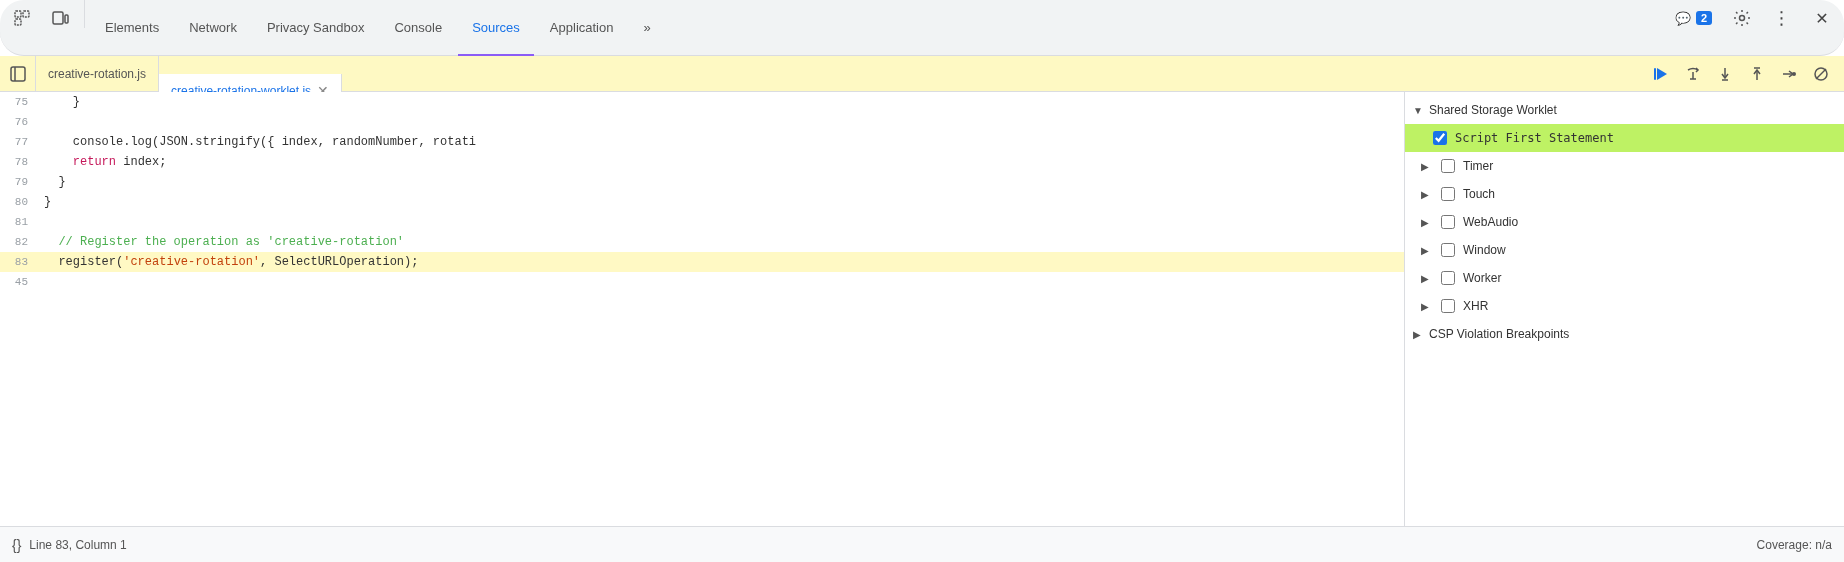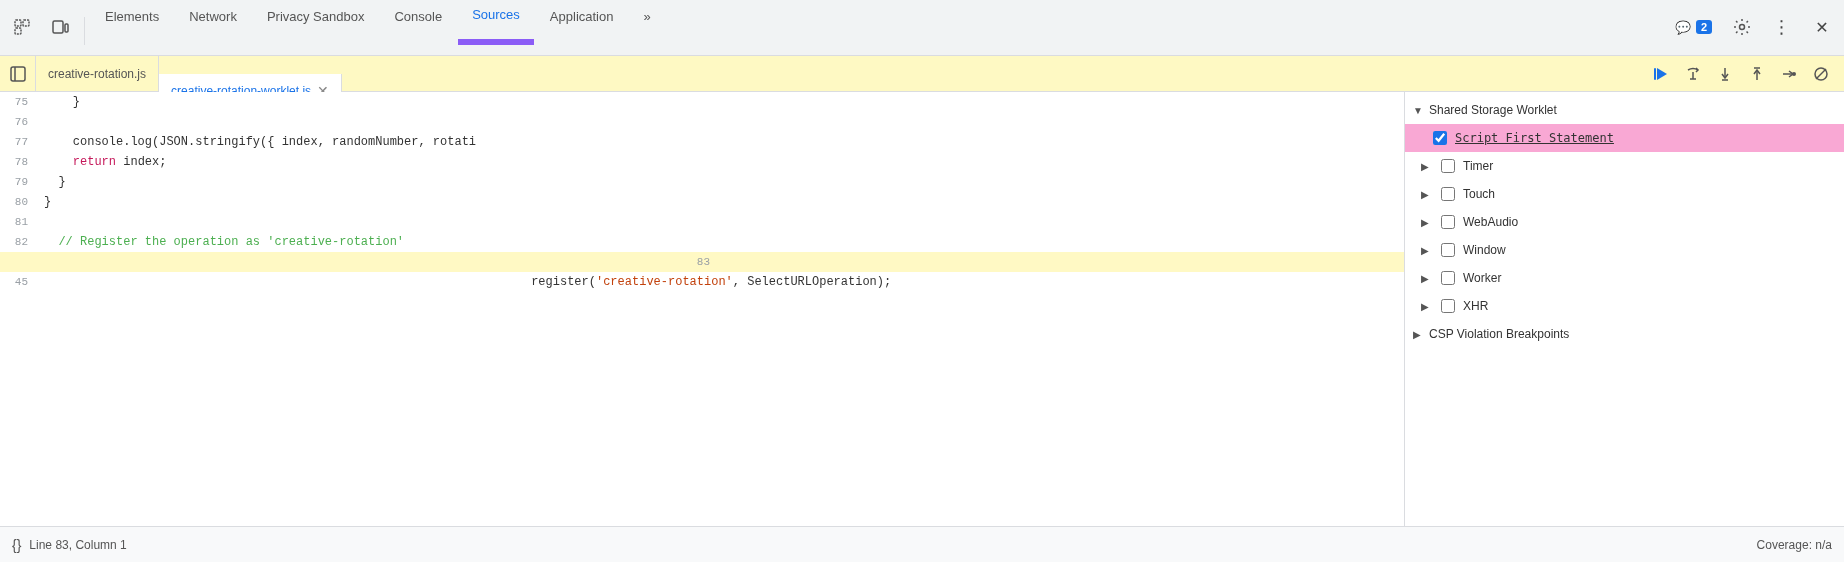--- a/index.html
+++ b/index.html
@@ -8,26 +8,27 @@
       background: #ffffff;
       width: 1844px;
       height: 562px;
       overflow: hidden;
       font-size: 13px;
     }
 
     
     .devtools-toolbar {
       display: flex;
-      align-items: flex-end;
+      align-items: flex-start;
       height: 56px;
       border-bottom: 1px solid #dadce0;
       background: #f1f3f4;
-      padding: 10px 4px;
+      padding: 0 4px;
       gap: 2px;
+      border-radius: 24px;
     }
 
     .toolbar-icon-btn {
       display: flex;
       align-items: center;
       justify-content: center;
       width: 36px;
       height: 36px;
       border-radius: 4px;
       cursor: pointer;
@@ -51,21 +52,21 @@
       padding: 0 14px;
       cursor: pointer;
       font-size: 13px;
       color: #555;
       border-bottom: 2px solid transparent;
       white-space: nowrap;
       position: relative;
     }
     .tab-item.active {
       color: #1a73e8;
-      border-bottom: 6px solid #8b5cf6;
+      border-bottom: 2px solid #8b5cf6;
     }
 
     .toolbar-right {
       margin-left: auto;
       display: flex;
       align-items: center;
       gap: 4px;
     }
 
     .badge-btn {
@@ -177,27 +178,25 @@
       line-height: 20px;
     }
 
     .code-lines {
       display: flex;
       flex-direction: column;
     }
 
     .code-line {
       display: flex;
-      align-items: center;
       height: 20px;
       min-height: 20px;
     }
     .code-line.highlighted {
       background: #fff9c4;
-      flex-direction: column;
     }
 
     .line-num {
       width: 40px;
       min-width: 40px;
       text-align: right;
       padding-right: 12px;
       color: #9aa0a6;
       font-size: 11px;
       user-select: none;
@@ -249,22 +248,21 @@
       display: flex;
       align-items: center;
       height: 28px;
       padding: 0 8px 0 28px;
       gap: 8px;
       cursor: pointer;
       font-size: 12px;
       color: #333;
     }
     .bp-item.highlighted {
-      background: #f9a8d4;
-      text-decoration: underline;
+      background: #bef264;
     }
 
     .bp-checkbox {
       width: 14px;
       height: 14px;
       cursor: pointer;
       accent-color: #1a73e8;
     }
 
     .bp-item-with-arrow {

